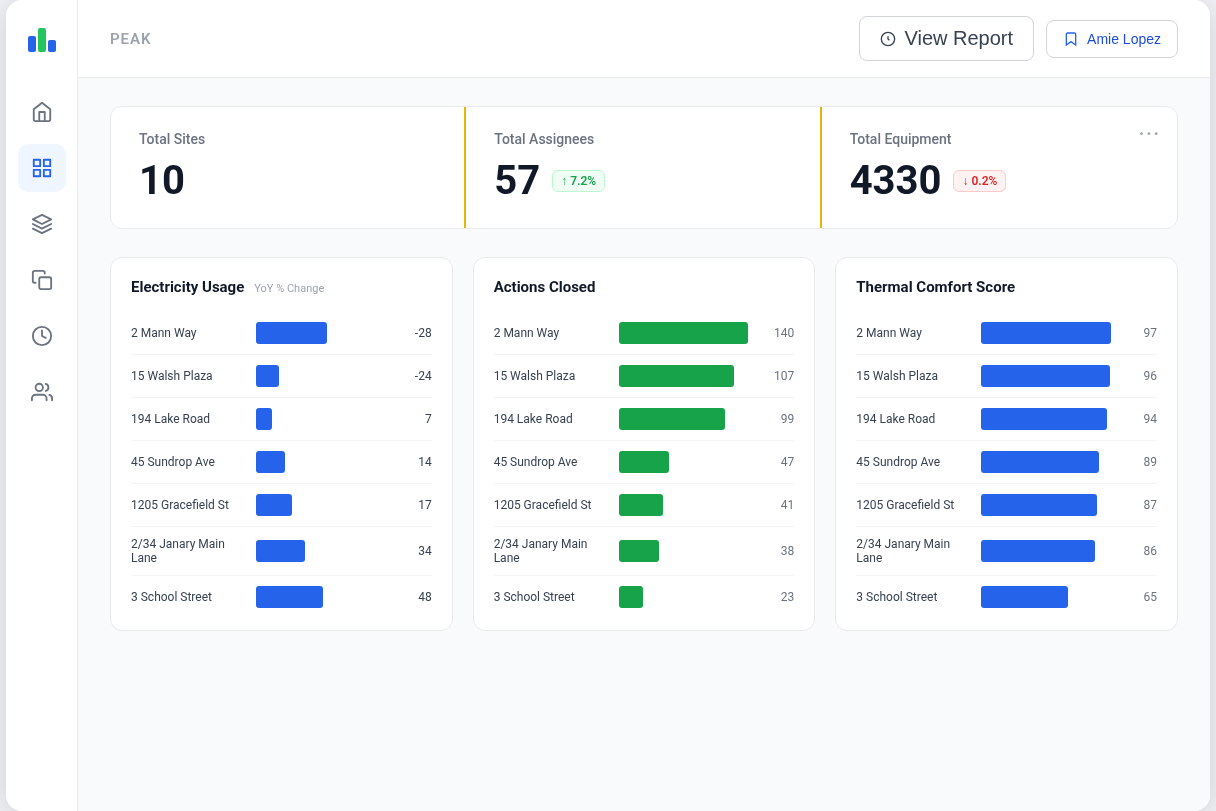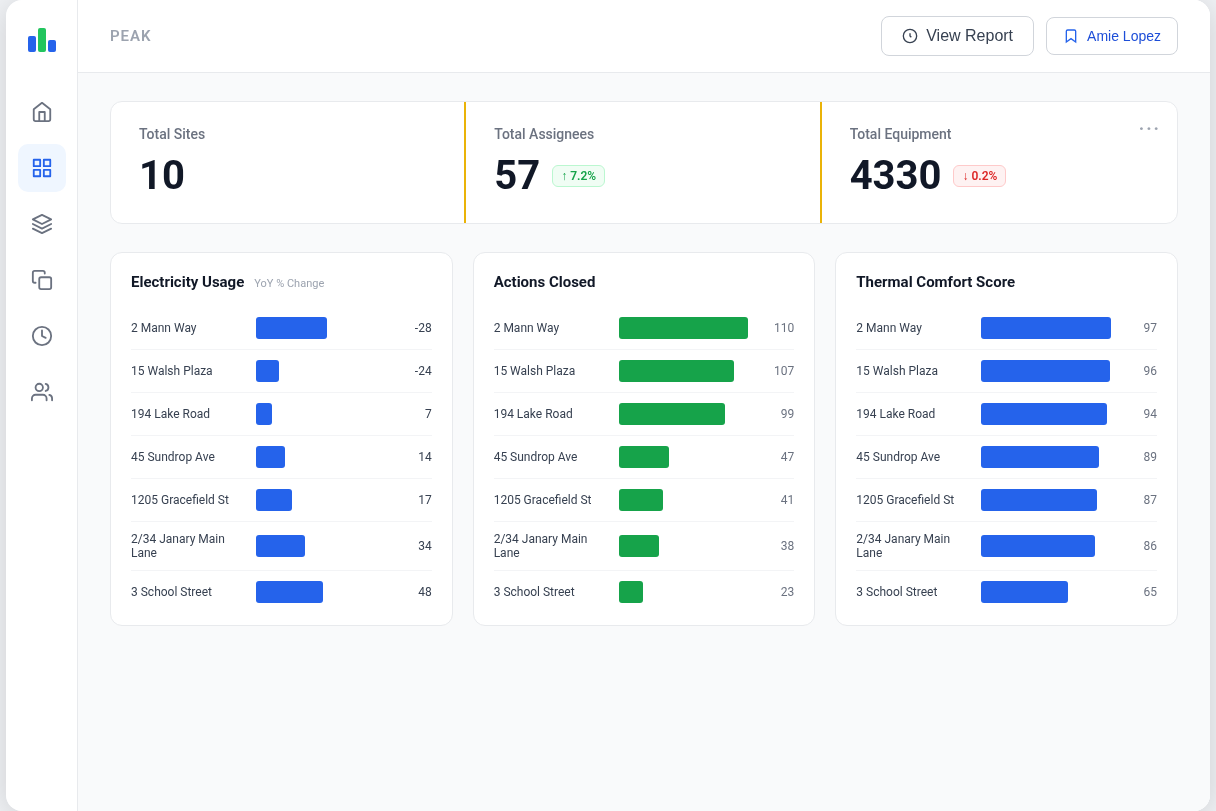--- a/index.html
+++ b/index.html
@@ -81,21 +81,21 @@
     }
     .view-report-btn {
       display: flex;
       align-items: center;
       gap: 8px;
       padding: 10px 20px;
       border: 1.5px solid #d1d5db;
       border-radius: 8px;
       background: #ffffff;
       cursor: pointer;
-      font-size: 16px;
+      font-size: 20px;
       font-weight: 500;
       color: #374151;
     }
     .user-btn {
       display: flex;
       gap: 8px;
       padding: 10px 16px;
       border: 1.5px solid #d1d5db;
       border-radius: 8px;
       background: #ffffff;
@@ -420,21 +420,21 @@
         <div class="chart-card">
           <div class="chart-title-row">
             <span class="chart-title">Actions Closed</span>
           </div>
           <div>
             <div class="bar-row">
               <span class="bar-label">2 Mann Way</span>
               <div class="bar-track">
                   <div class="bar-fill bar-green" style="width:100%"></div>
                 </div>
-              <span class="bar-value">110</span>
+              <span class="bar-value">140</span>
             </div>
             <div class="bar-row">
               <span class="bar-label">15 Walsh Plaza</span>
               <div class="bar-track">
                   <div class="bar-fill bar-green" style="width:89%"></div>
                 </div>
               <span class="bar-value">107</span>
             </div>
             <div class="bar-row">
               <span class="bar-label">194 Lake Road</span>

